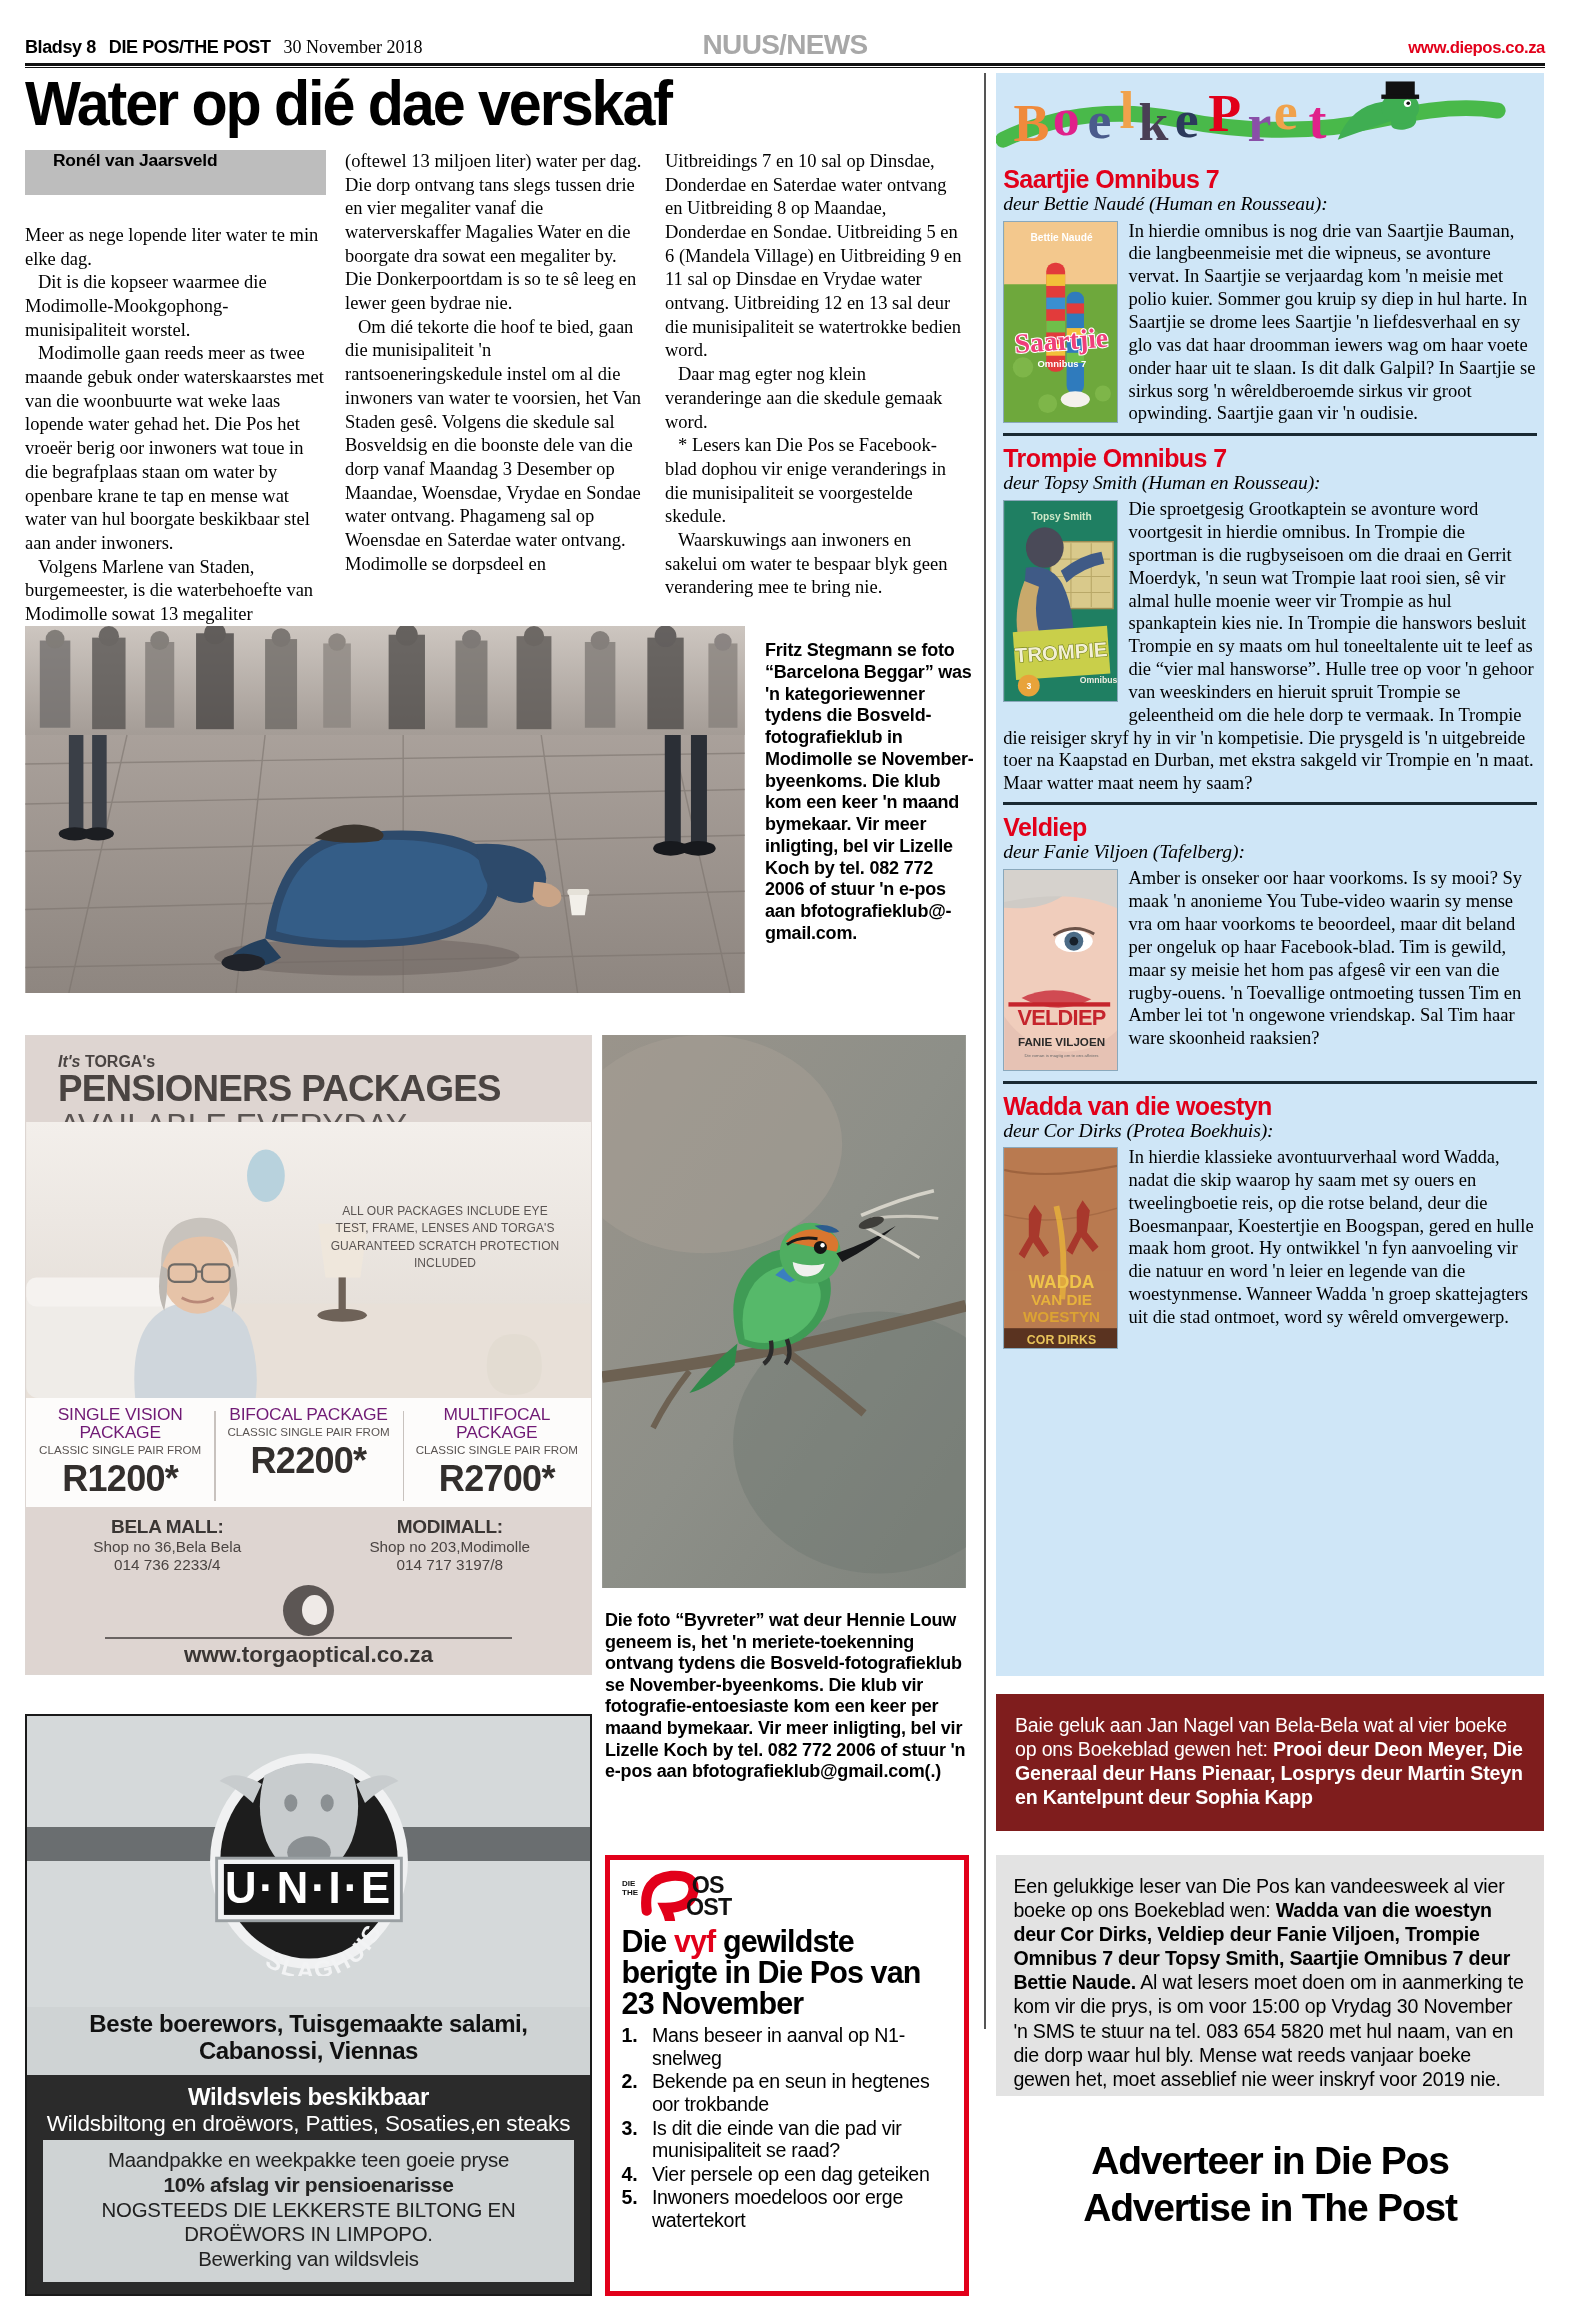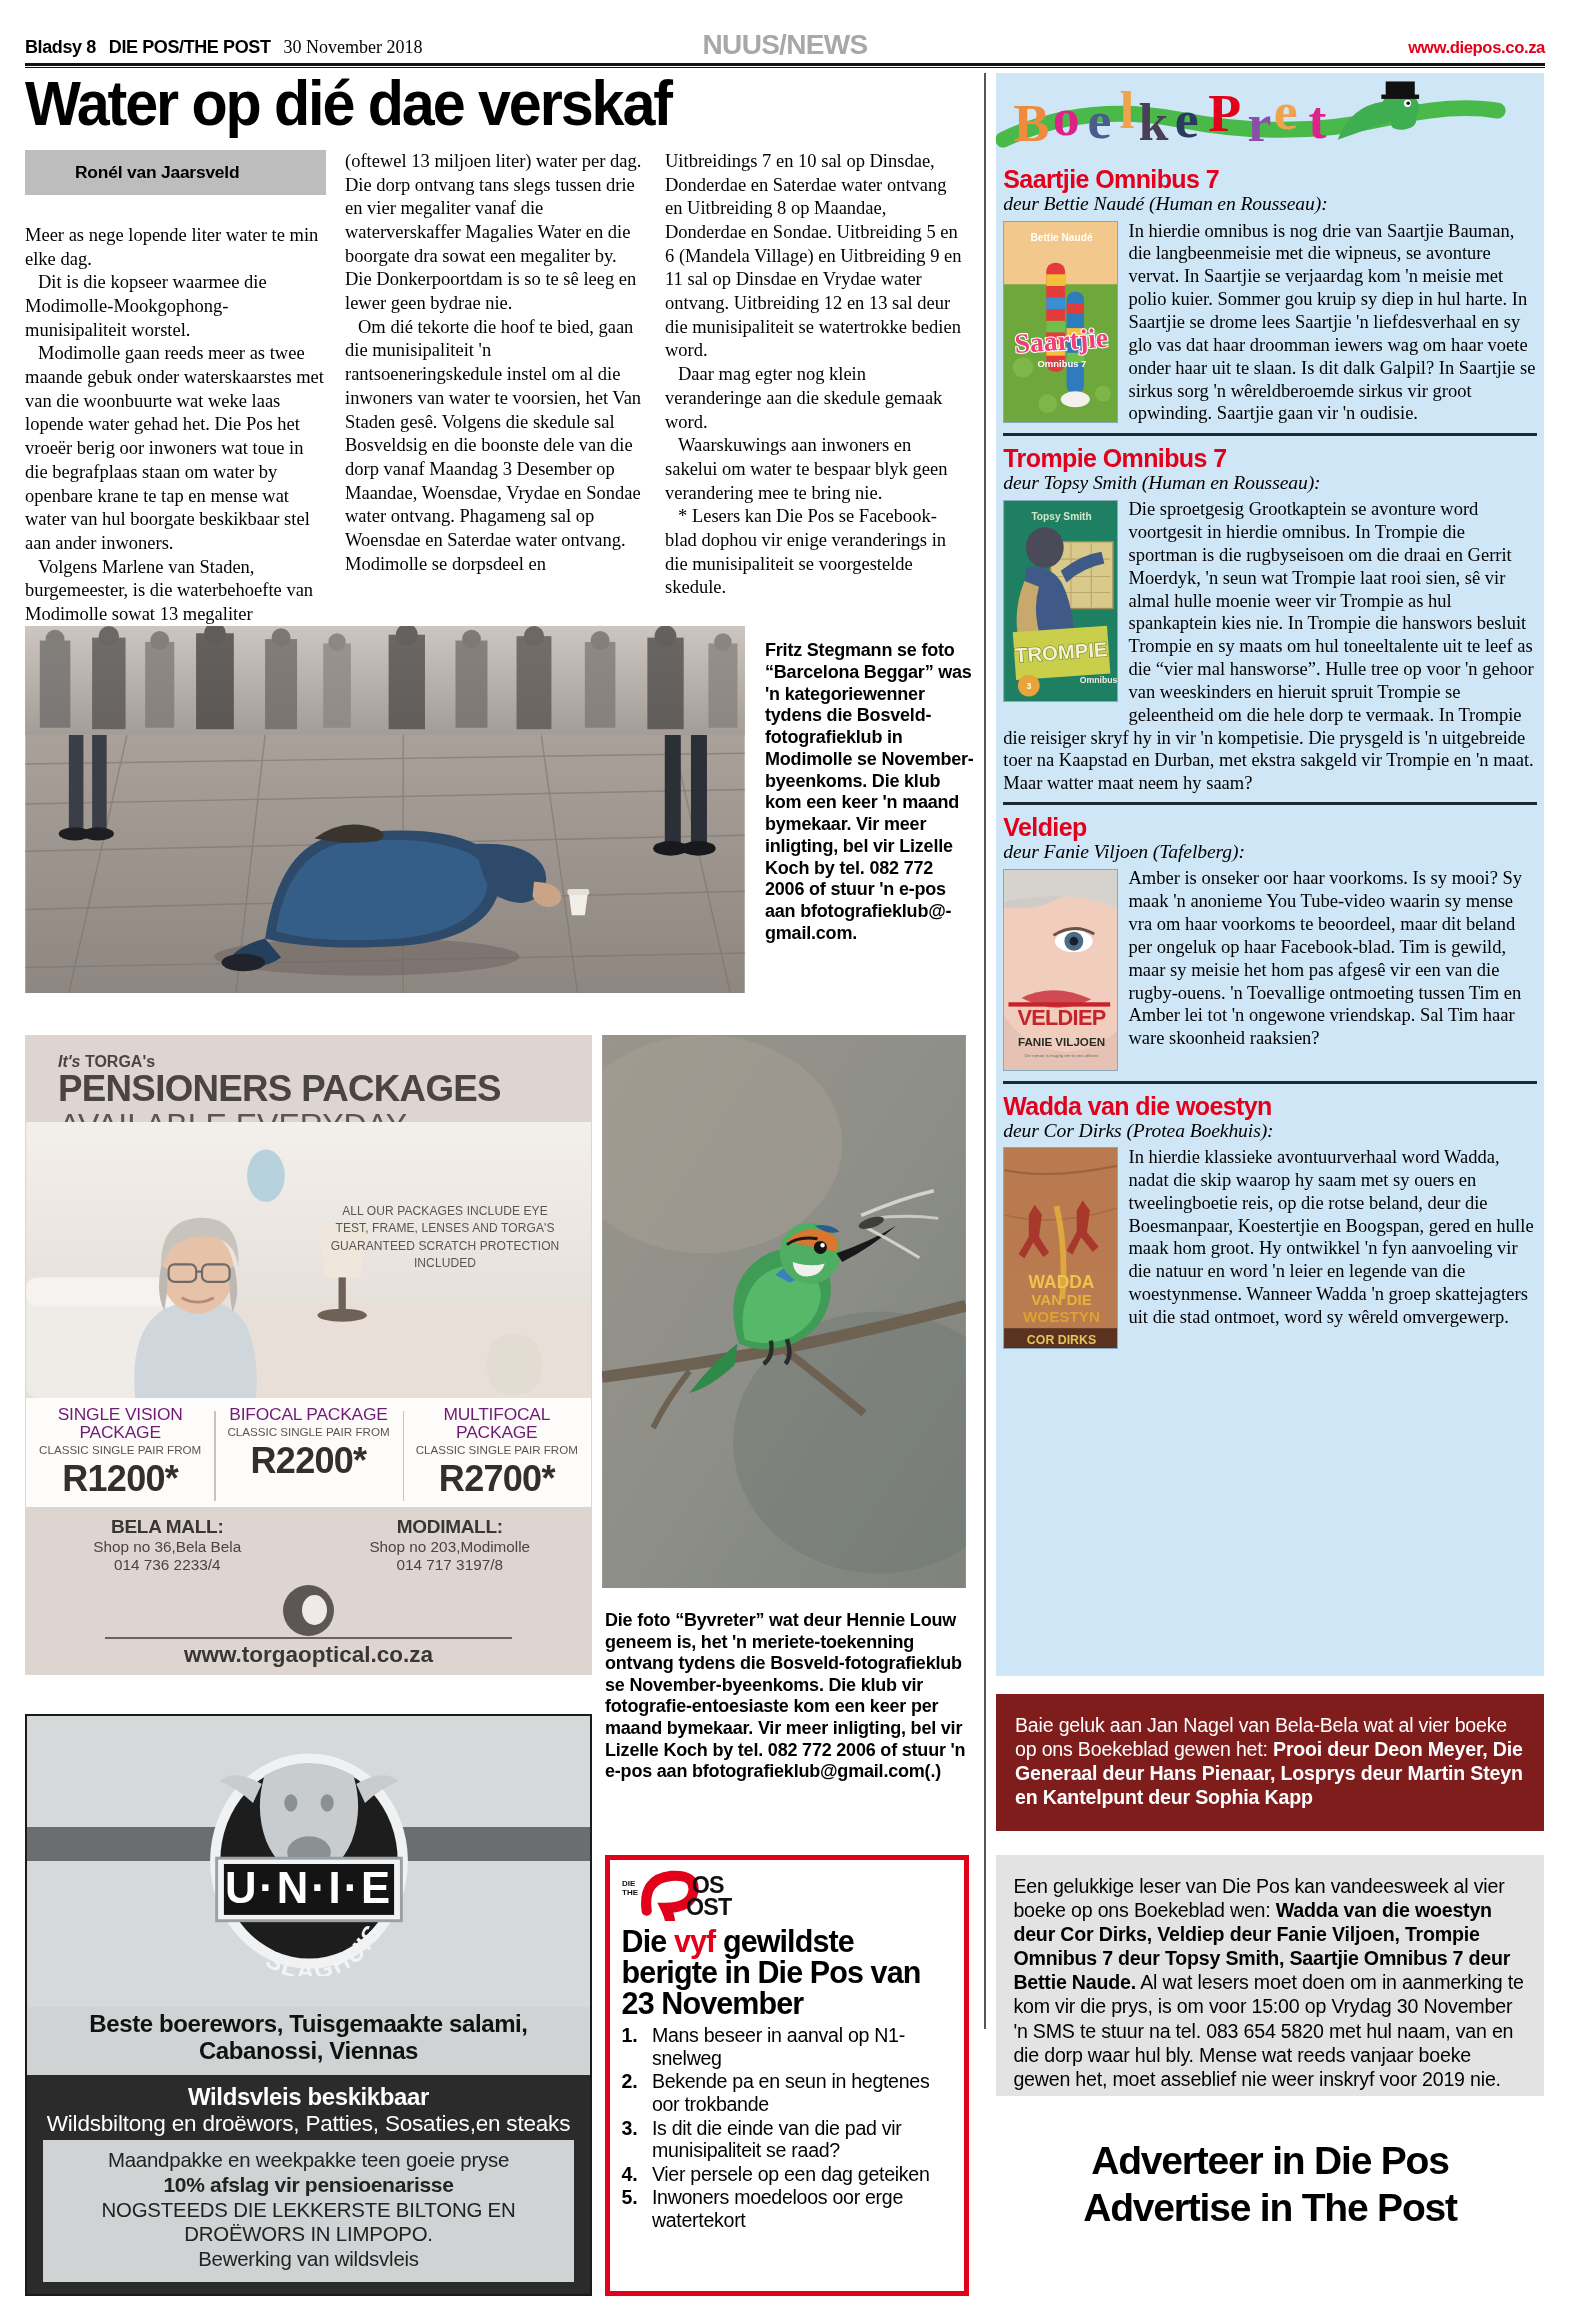--- a/index.html
+++ b/index.html
@@ -42,21 +42,21 @@
     font-weight:bold; font-size:63px; line-height:0.97;
     letter-spacing:-2.2px; margin-bottom:16px;
     transform:scaleX(0.94); transform-origin:left top;
   }
 
   .art-cols { display:flex; gap:19px; }
   .art-col { width:301px; }
 
   .byline-box {
     background:#bdbdbd; height:45px; width:301px;
-    display:flex; align-items:center; padding-left:50px; margin-bottom:29px;
+    display:flex; padding-left:28px; margin-bottom:29px;
   }
   .byline {
     font-family:"Liberation Sans", sans-serif; font-weight:bold; font-size:17.4px;
     letter-spacing:-0.2px;
   }
   .body-text {
     font-family:"Liberation Serif", serif;
     font-size:18.5px; line-height:1.28; text-align:left;
     hyphens:none;
   }
@@ -300,22 +300,22 @@
       <div class="body-text">
         <p>(oftewel 13 miljoen liter) water per dag. Die dorp ontvang tans slegs tussen drie en vier megaliter vanaf die waterverskaffer Magalies Water en die boorgate dra sowat een megaliter by. Die Donkerpoortdam is so te sê leeg en lewer geen bydrae nie.</p>
         <p>Om dié tekorte die hoof te bied, gaan die munisipaliteit 'n rantsoeneringskedule instel om al die inwoners van water te voorsien, het Van Staden gesê. Volgens die skedule sal Bosveldsig en die boonste dele van die dorp vanaf Maandag 3 Desember op Maandae, Woensdae, Vrydae en Sondae water ontvang. Phagameng sal op Woensdae en Saterdae water ontvang. Modimolle se dorpsdeel en</p>
       </div>
     </div>
 
     <div class="art-col">
       <div class="body-text">
         <p>Uitbreidings 7 en 10 sal op Dinsdae, Donderdae en Saterdae water ontvang en Uitbreiding 8 op Maandae, Donderdae en Sondae. Uitbreiding 5 en 6 (Mandela Village) en Uitbreiding 9 en 11 sal op Dinsdae en Vrydae water ontvang. Uitbreiding 12 en 13 sal deur die munisipaliteit se watertrokke bedien word.</p>
         <p>Daar mag egter nog klein veranderinge aan die skedule gemaak word.</p>
+        <p>* Lesers kan Die Pos se Facebook-blad dophou vir enige veranderings in die munisipaliteit se voorgestelde skedule.</p>
         <p>Waarskuwings aan inwoners en sakelui om water te bespaar blyk geen verandering mee te bring nie.</p>
-        <p>* Lesers kan Die Pos se Facebook-blad dophou vir enige veranderings in die munisipaliteit se voorgestelde skedule.</p>
       </div>
     </div>
   </div>
 </div>
 
 <div class="photo1">
   <svg width="720" height="367" viewBox="0 0 990 505">
     <defs>
       <linearGradient id="pav" x1="0" y1="0" x2="0" y2="1">
         <stop offset="0" stop-color="#b5aca6"></stop>

